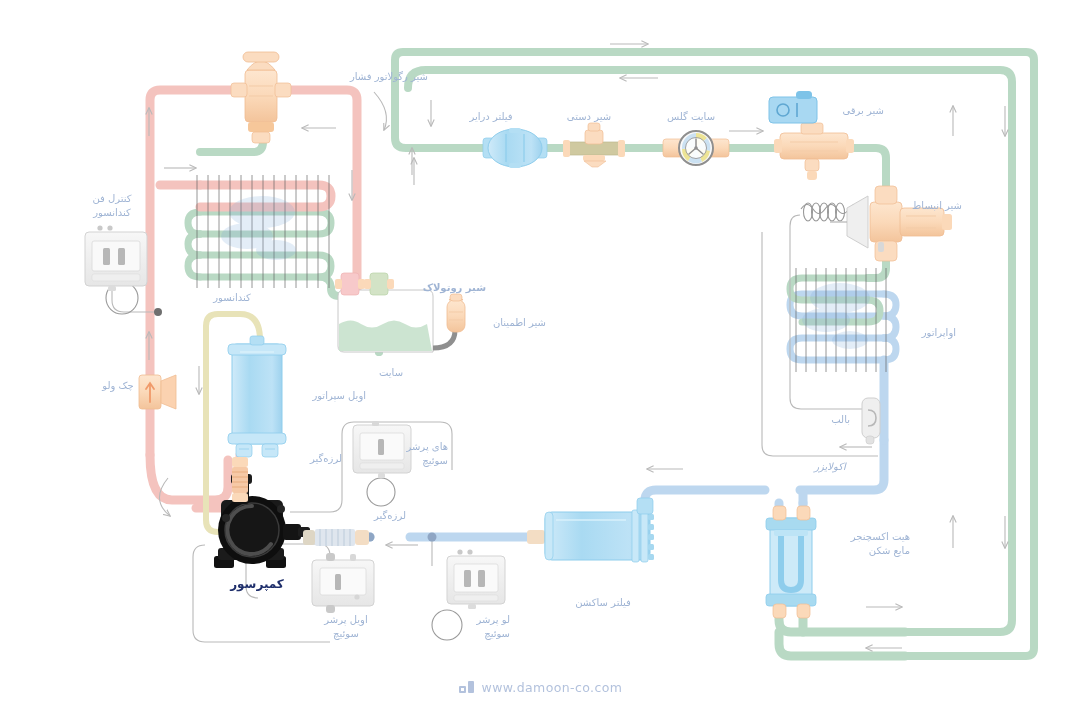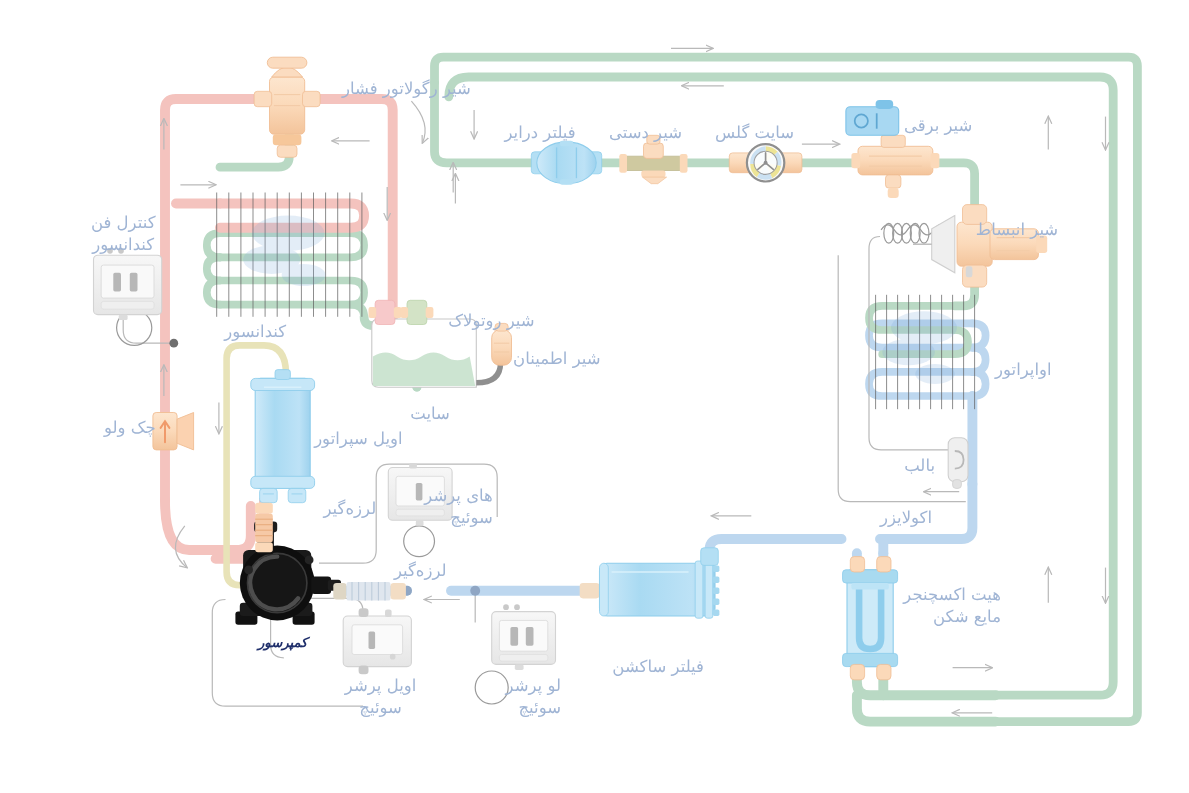--- a/index.html
+++ b/index.html
@@ -13,21 +13,21 @@
     position: relative;
     width: 1081px;
     height: 721px;
     background: #ffffff;
     overflow: hidden;
   }
   svg.diagram { position: absolute; inset: 0; display: block; }
   .lbl {
     position: absolute;
     font-family: "DejaVu Sans", "Liberation Sans", sans-serif;
-    font-size: 15px;
+    font-size: 10px;
     color: #9fb4d4;
     line-height: 1.35;
     white-space: pre;
     direction: rtl;
     text-align: center;
     letter-spacing: 0.1px;
     pointer-events: none;
   }
   .lbl.strong {
     color: #1f2f6b;
@@ -561,49 +561,57 @@
 
   <div class="lbl" style="left:288px; top:389px; width:78px; text-align:right;">اویل سپراتور</div>
 
   <div class="lbl" style="left:284px; top:452px; width:58px; text-align:right;">لرزه‌گیر</div>
 
   <div class="lbl" style="left:382px; top:440px; width:66px; text-align:right;">های پرشر
 سوئیچ</div>
 
   <div class="lbl" style="left:348px; top:509px; width:58px; text-align:right;">لرزه‌گیر</div>
 
-  <div class="lbl strong" style="left:224px; top:576px; width:66px;font-style:italic;">کمپرسور</div>
+  <div class="lbl strong" style="left:224px; top:576px; width:66px;">کمپرسور</div>
 
   <div class="lbl" style="left:312px; top:613px; width:68px; ">اویل پرشر
 سوئیچ</div>
 
   <div class="lbl" style="left:450px; top:613px; width:60px; text-align:right;">لو پرشر
 سوئیچ</div>
 
-  <div class="lbl" style="left:404px; top:281px; width:82px; text-align:right;">شیر روتولاک</div>
+  <div class="lbl" style="left:404px; top:281px; width:82px; text-align:right;font-weight:bold;">شیر روتولاک</div>
 
   <div class="lbl" style="left:466px; top:316px; width:80px; text-align:right;">شیر اطمینان</div>
 
   <div class="lbl" style="left:366px; top:366px; width:50px;">سایت</div>
 
   <div class="lbl" style="left:458px; top:110px; width:66px;">فیلتر درایر</div>
 
   <div class="lbl" style="left:558px; top:110px; width:62px;">شیر دستی</div>
 
   <div class="lbl" style="left:660px; top:110px; width:62px;">سایت گلس</div>
 
   <div class="lbl" style="left:824px; top:104px; width:60px; text-align:right;">شیر برقی</div>
 
   <div class="lbl" style="left:896px; top:199px; width:66px; text-align:right;">شیر انبساط</div>
 
   <div class="lbl" style="left:896px; top:326px; width:60px; text-align:right;">اواپراتور</div>
 
   <div class="lbl" style="left:810px; top:413px; width:40px; text-align:right;">بالب</div>
 
-  <div class="lbl" style="left:800px; top:460px; width:60px; text-align:left;">اکولایزر</div>
+  <div class="lbl" style="left:800px; top:460px; width:60px; text-align:center;font-style:italic;">اکولایزر</div>
 
   <div class="lbl" style="left:566px; top:568px; width:74px;margin-top:28px;">فیلتر ساکشن</div>
 
   <div class="lbl" style="left:820px; top:530px; width:90px; text-align:right;">هیت اکسچنجر
 مایع شکن</div>
 
+  <div class="footer">
+    <svg width="16" height="13" viewBox="0 0 16 13">
+      <rect x="0" y="5" width="7" height="7" rx="1" fill="#b3c2dd"></rect>
+      <rect x="9" y="0" width="6" height="12" rx="1" fill="#b3c2dd"></rect>
+      <rect x="2" y="7" width="3" height="3" fill="#ffffff"></rect>
+    </svg>
+    <span class="wm-text">www.damoon-co.com</span>
+  </div>
 
 </div>
 
 </body></html>

